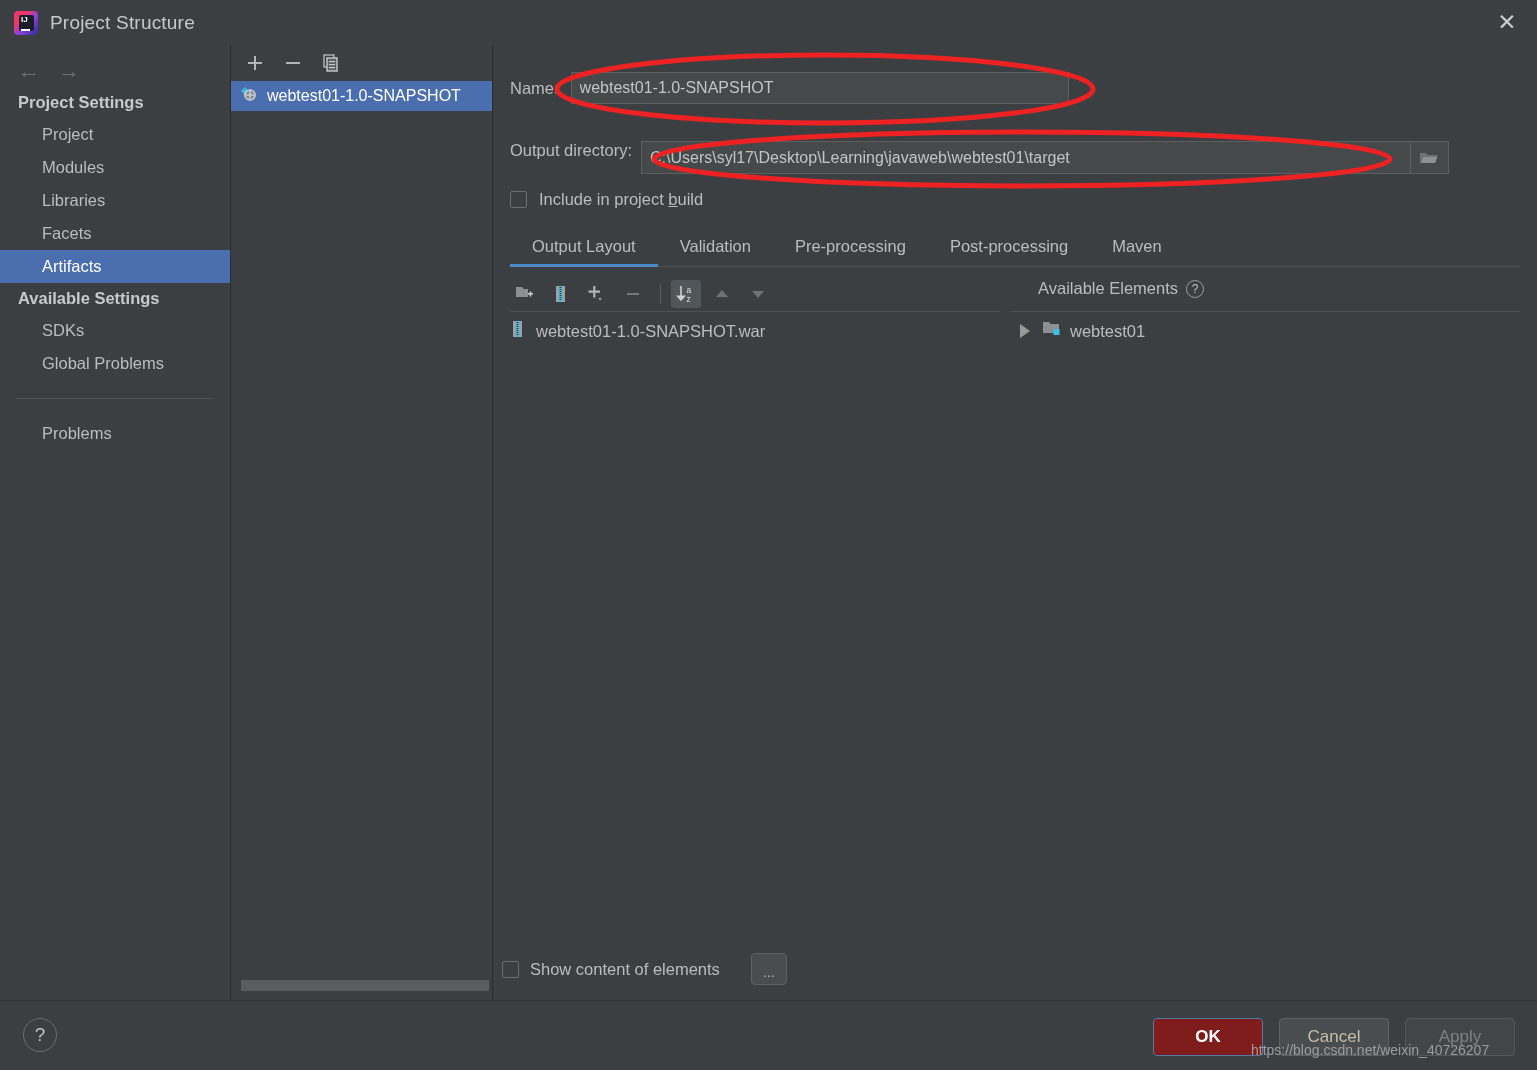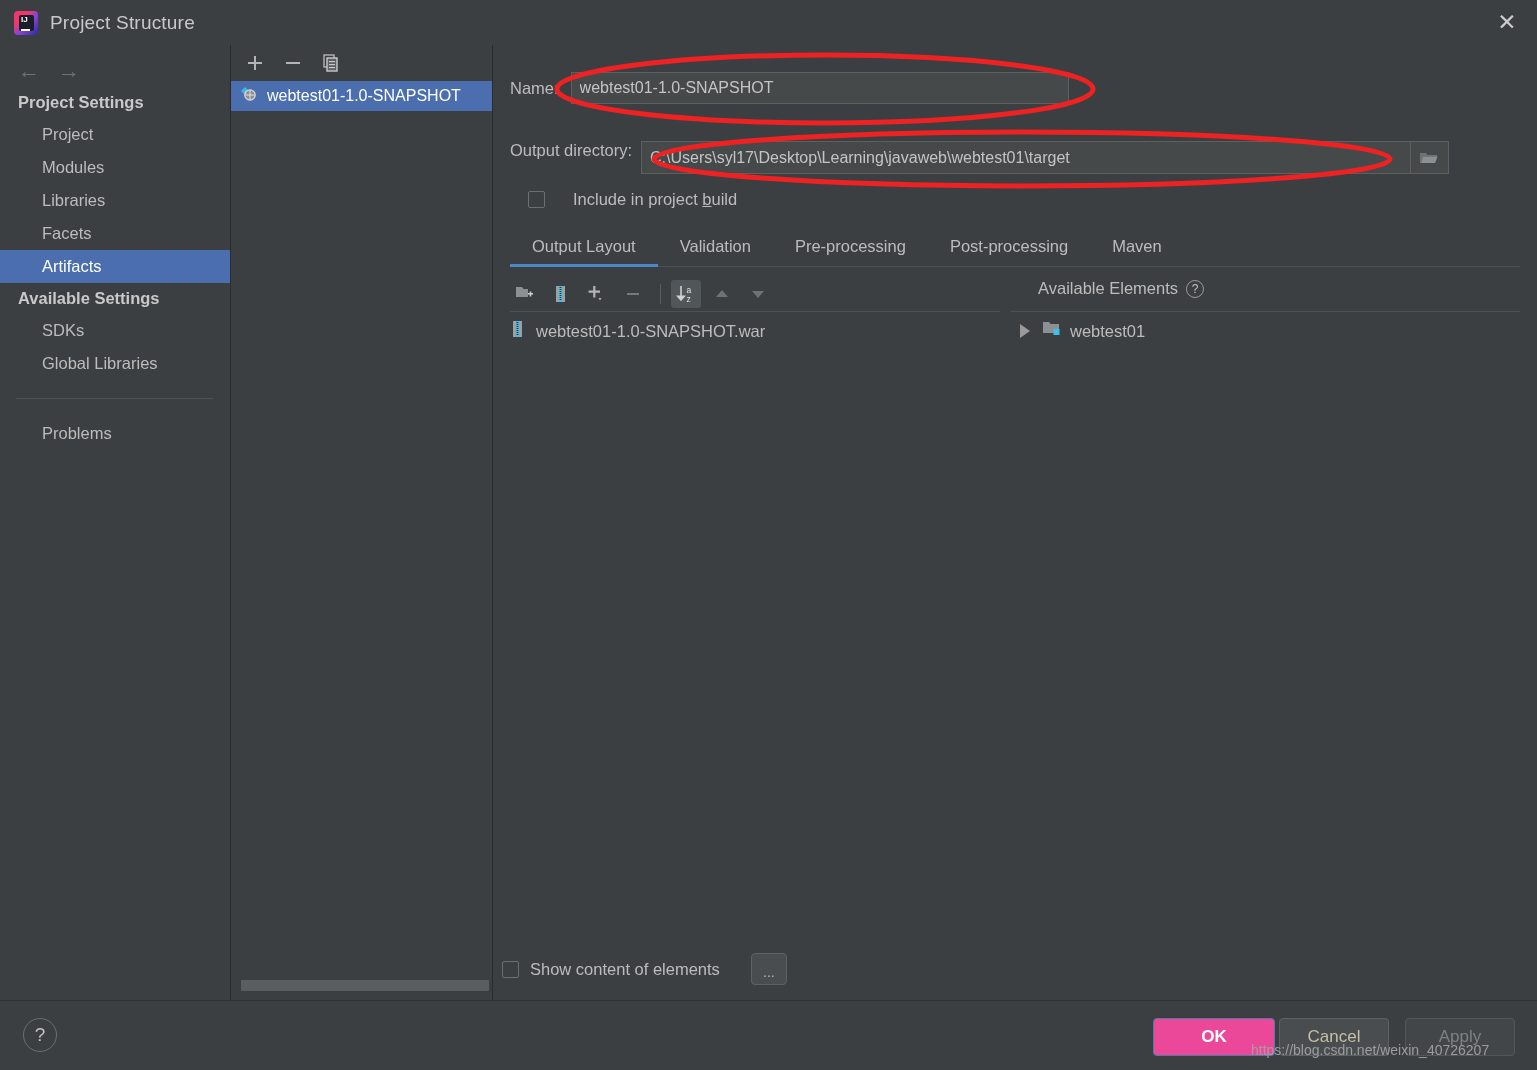--- a/index.html
+++ b/index.html
@@ -121,21 +121,21 @@
     position: absolute; left: 17px; top: 96px; display: flex; 
   }
   #out-input { width: 770px; margin-left: 9px; height: 33px; }
   .browse-btn {
     width: 38px; height: 33px; background: #45494a; border: 1px solid #5e6060;
     border-left: none; display: flex; align-items: center; justify-content: center;
     cursor: pointer;
   }
 
   .row-include {
-    position: absolute; left: 17px; top: 145px; display: flex; align-items: center; gap: 28px; margin-left: 18px;
+    position: absolute; left: 17px; top: 145px; display: flex; align-items: center; gap: 12px;
   }
   .cbx {
     width: 17px; height: 17px; border: 1px solid #6b6f70; background: #3c3f41;
     border-radius: 2px; cursor: pointer; flex: 0 0 auto;
   }
 
   
   .tabs {
     position: absolute; left: 17px; top: 188px; width: 1010px;
     display: flex; align-items: flex-end; border-bottom: 1px solid #4e5254;
@@ -210,21 +210,21 @@
     border: 1.5px solid #6a6e70; border-radius: 50%;
     display: flex; align-items: center; justify-content: center;
     font-size: 19px; color: #c2c2c2; cursor: pointer;
   }
   .btn {
     position: absolute; top: 17px; height: 38px; border-radius: 4px;
     display: flex; align-items: center; justify-content: center;
     font-size: 17px; cursor: pointer;
   }
   .btn-ok {
-    left: 1153px; width: 122px; background: #ec4899; border: 1px solid #4d7cab;
+    left: 1153px; width: 110px; background: #7f1d1d; border: 1px solid #4d7cab;
     color: #ffffff; font-weight: bold;
   }
   .btn-cancel {
     left: 1279px; width: 110px; background: #4a4d4f; border: 1px solid #5d6163; color: #c6bfa6;
   }
   .btn-apply {
     left: 1405px; width: 110px; background: #434648; border: 1px solid #545759; color: #7e8184;
   }
   .watermark {
     position: absolute; left: 1251px; top: 1042px;
@@ -259,21 +259,21 @@
 
     <div class="side-group">Project Settings</div>
     <div class="side-item">Project</div>
     <div class="side-item">Modules</div>
     <div class="side-item">Libraries</div>
     <div class="side-item">Facets</div>
     <div class="side-item selected">Artifacts</div>
 
     <div class="side-group">Available Settings</div>
     <div class="side-item">SDKs</div>
-    <div class="side-item">Global Libraries</div>
+    <div class="side-item">Global Problems</div>
 
     <div class="side-sep"></div>
     <div class="side-item">Problems</div>
   </div>
 
   <div class="artifacts-panel">
     <div class="ap-toolbar">
       <span class="tb-icon">
         <svg width="20" height="20" viewBox="0 0 20 20">
             <path d="M9 3h2v6h6v2h-6v6H9v-6H3V9h6z" fill="#b4b4b4"></path>

